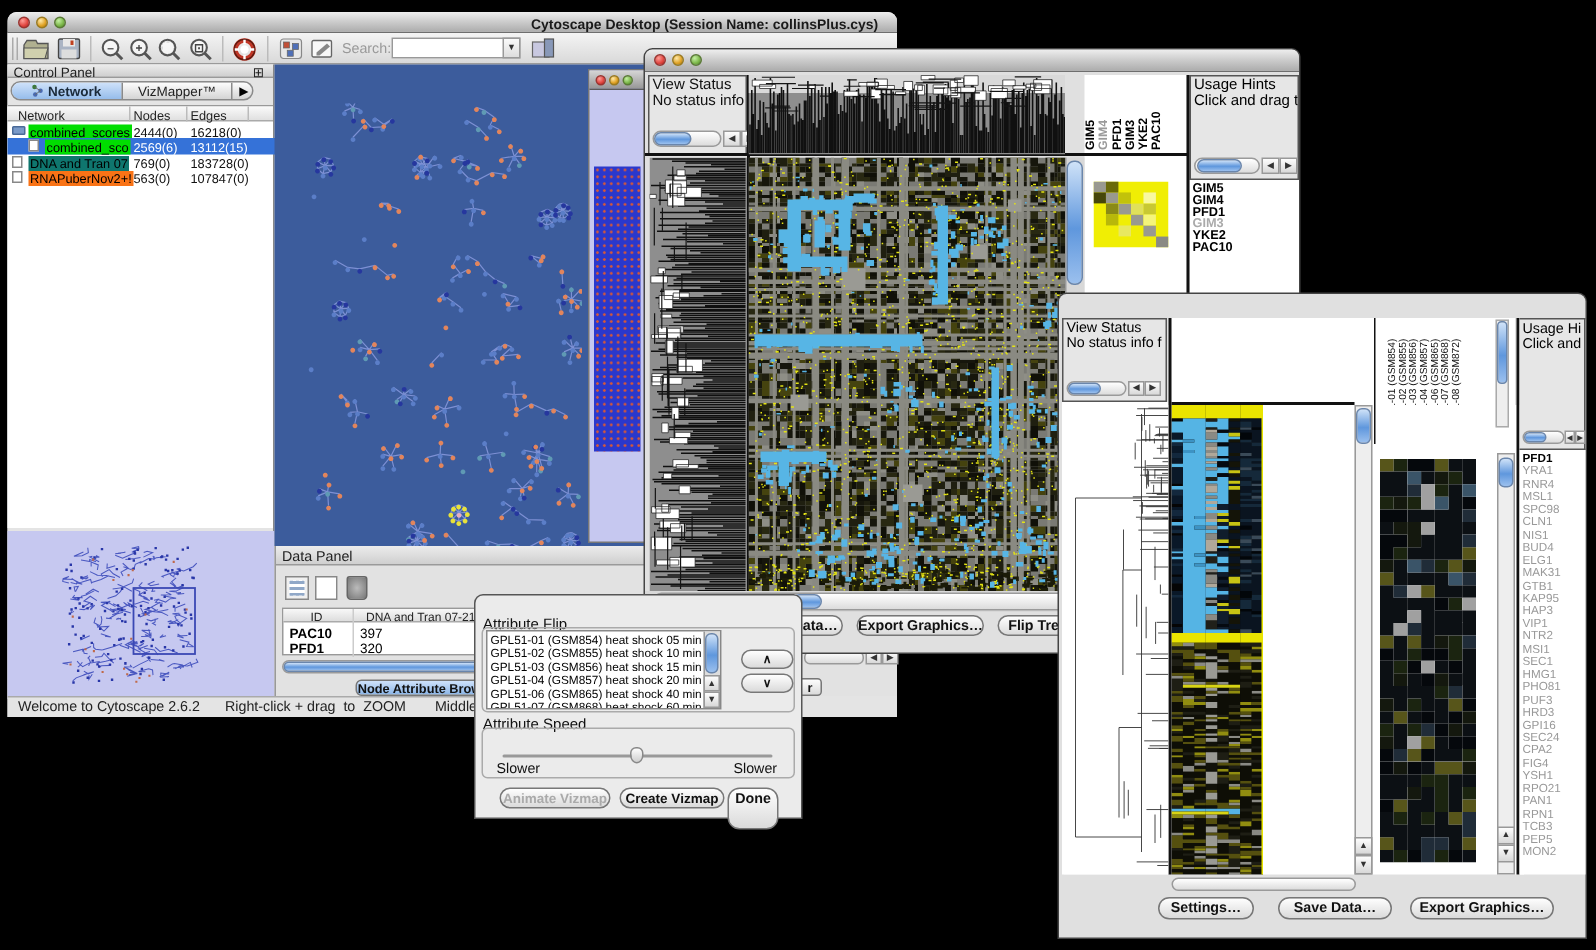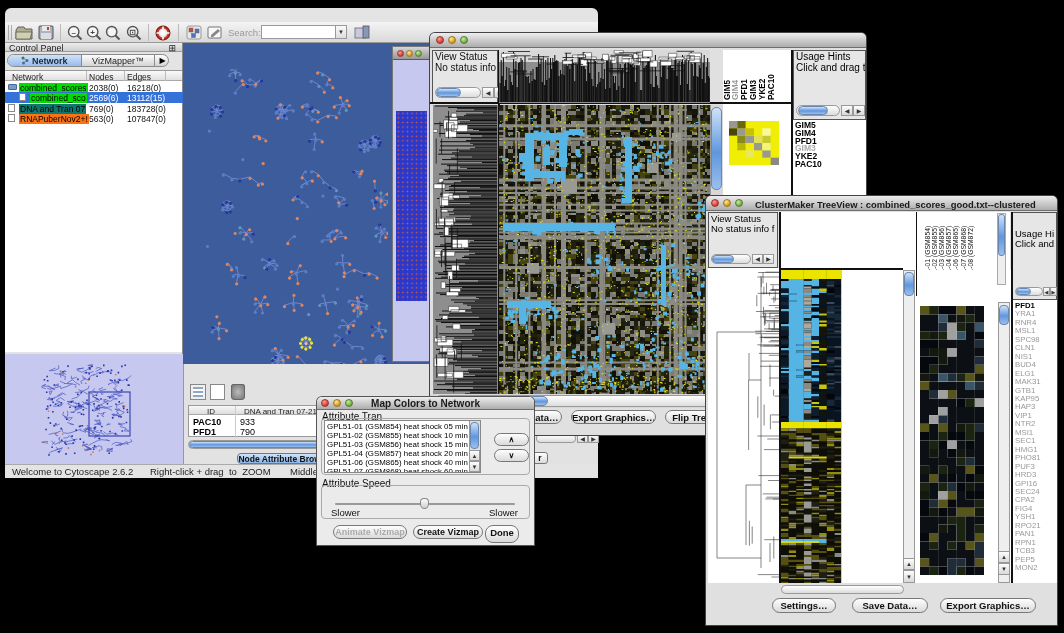--- a/index.html
+++ b/index.html
@@ -15,20 +15,24 @@
 .btn{position:absolute;background:linear-gradient(#fefefe,#dadada);border:1px solid #777;border-radius:8px;font-weight:bold;font-size:9.5px;color:#111;text-align:center;white-space:nowrap;overflow:hidden}
 .sb-track{position:absolute;background:linear-gradient(#fff,#dcdcdc);border:1px solid #9a9a9a;border-radius:6px}
 .sb-thumb{position:absolute;background:linear-gradient(#cfe2f8,#5f97dd 55%,#9bc0ee);border:1px solid #6a86ac;border-radius:5px}
 .sb-arrow{position:absolute;background:linear-gradient(#fdfdfd,#d8d8d8);border:1px solid #999;font-size:6px;line-height:9px;text-align:center;color:#333}
 .vline{position:absolute;background:#111}
 .txt{position:absolute;white-space:nowrap}
 .gpanel{position:absolute;background:#e6e6e6;border:1px solid #555;white-space:nowrap;overflow:hidden}
 </style></head><body>
 <div id="screen">
     <div class="abs" style="left:5px;top:8px;width:593px;height:470px;background:#e4e4e4;border-radius:6px 6px 0 0">
+      <div class="tbar" style="position:absolute;left:0;top:0;width:100%;height:14px;border-radius:6px 6px 0 0">
+        <span class="lights" style="position:absolute;left:7px;top:3px"><i class="lr"></i><i class="ly"></i><i class="lg"></i></span>
+        <div class="ttext txt" style="left:349px;top:2.5px;font-size:9.3px">Cytoscape Desktop (Session Name: collinsPlus.cys)</div>
+      </div>
       <div class="abs" style="left:0;top:14px;width:100%;height:21px;background:linear-gradient(#f4f4f4,#d9d9d9);border-bottom:1px solid #9a9a9a">
         <i class="abs" style="left:3px;top:3px;width:4px;height:15px;border-left:1px solid #aaa;border-right:1px solid #aaa"></i>
         <svg class="abs" style="left:10px;top:3px" width="18" height="15">
           <path d="M1 5l2-3h6l1 2h7v10H1z" fill="#b0b090" stroke="#555" stroke-width="0.9"></path>
           <path d="M1 7h16l-2 7H1z" fill="#d0d0ae" stroke="#555" stroke-width="0.7"></path>
         </svg>
         <svg class="abs" style="left:33px;top:3px" width="16" height="15">
           <rect x="1" y="1" width="14" height="13" rx="1" fill="#aab4c4" stroke="#444" stroke-width="0.9"></rect>
           <rect x="4" y="1" width="8" height="5" fill="#e8e8e8"></rect>
           <rect x="9" y="2" width="2" height="3" fill="#c04020"></rect>
@@ -98,21 +102,21 @@
             <span class="txt" style="left:7px;top:0.5px">Network</span>
             <span class="txt" style="left:84px;top:0.5px">Nodes</span>
             <span class="txt" style="left:122px;top:0.5px">Edges</span>
             <i class="vline" style="left:81px;top:0;width:1px;height:10px;background:#bbb"></i>
             <i class="vline" style="left:119px;top:0;width:1px;height:10px;background:#bbb"></i>
             <i class="vline" style="left:160px;top:0;width:1px;height:10px;background:#bbb"></i>
           </div>
           <div class="abs" style="left:0;top:11px;width:177px;height:10.5px;font-size:8.5px">
             <i class="abs" style="left:3px;top:2px;width:9px;height:6px;background:#7a9ac8;border:1px solid #4a6a98;border-radius:1px"></i>
             <span class="txt" style="left:14px;top:0.5px;background:#00dd00;color:#000;padding:0 1px">combined_scores</span>
-            <span class="txt" style="left:84px;top:0.5px;color:#111">2038(0)</span>
+            <span class="txt" style="left:84px;top:0.5px;color:#111">2444(0)</span>
             <span class="txt" style="left:122px;top:0.5px;color:#111">16218(0)</span>
           </div>
           <div class="abs" style="left:0;top:21px;width:197px;height:10.5px;background:#3572d8;font-size:8.5px">
             <i class="abs" style="left:14px;top:1px;width:7px;height:8px;background:#fff;border:1px solid #888"></i>
             <span class="txt" style="left:25px;top:0.5px;background:#00dd00;color:#000;padding:0 1px">combined_sco</span>
             <span class="txt" style="left:84px;top:0.5px;color:#fff">2569(6)</span>
             <span class="txt" style="left:122px;top:0.5px;color:#fff">13112(15)</span>
           </div>
           <div class="abs" style="left:0;top:32px;width:177px;height:10.5px;font-size:8.5px">
             <i class="abs" style="left:3px;top:1px;width:7px;height:8px;background:#fff;border:1px solid #888"></i>
@@ -149,35 +153,36 @@
       <svg style="position:absolute;left:189px;top:61px" width="194" height="301">
         <path stroke="#7d90d4" stroke-width="0.8" fill="none" d="M41.3 2.6L46.2 4M41.3 2.6L41.7 10.1M41.3 2.6L35.6 5.1M41.3 2.6L37.6 -1.2M41.3 2.6L44 -3.4M48.1 10.3L53.5 16M53.5 16L61.1 15.6M61.1 15.6L67.5 10.3M67.5 10.3L61.8 13.8M61.8 13.8L55.7 9.5M117 11.1L124.8 15.9M124.8 15.9L130.3 21.7M123.6 2.5L128.6 4.4M128.6 4.4L135.5 9.2M135.5 9.2L132.8 14.3M132.8 14.3L138.8 17.3M22.8 41.4L28.4 41.4M28.4 41.4L26.5 45.6M22.8 41.4L26.5 45.6M26.5 45.6L21.3 46.8M22.8 41.4L21.3 46.8M21.3 46.8L17.6 43.5M22.8 41.4L17.6 43.5M17.6 43.5L17.8 39M22.8 41.4L17.8 39M17.8 39L21.8 35.9M22.8 41.4L21.8 35.9M21.8 35.9L26.4 37.1M22.8 41.4L26.4 37.1M26.4 37.1L28.4 41.4M87.2 40.6L92.6 40.1M92.6 40.1L90.5 44.9M87.2 40.6L90.5 44.9M90.5 44.9L86.2 45.9M87.2 40.6L86.2 45.9M86.2 45.9L82.2 42.6M87.2 40.6L82.2 42.6M82.2 42.6L82.3 38.4M87.2 40.6L82.3 38.4M82.3 38.4L85.7 35.4M87.2 40.6L85.7 35.4M85.7 35.4L90.8 36.6M87.2 40.6L90.8 36.6M90.8 36.6L92.6 40.1M90.2 42.6L99.3 40.5M90.2 42.6L92.5 48.1M90.2 42.6L87.9 47.1M90.2 42.6L83.9 47.7M90.2 42.6L83.6 39.6M90.2 42.6L86.4 34.2M90.2 42.6L95.8 34.9M113.5 34.5L108.3 36.6M108.3 36.6L115.9 38.4M115.9 38.4L124.3 41.7M124.3 41.7L118.8 40.8M117.9 37.3L112.6 44M112.6 44L118 49.5M118 49.5L123.7 51.4M123.7 51.4L134.1 46M134.1 46L142.3 47.2M148.8 35.2L155.2 35.2M148.8 35.2L152.2 39.8M148.8 35.2L145.2 42.5M148.8 35.2L140.2 36.5M148.8 35.2L146.3 27.1M148.8 35.2L153.1 30.2M71.8 70.4L65.6 68.3M65.6 68.3L60.1 66.4M60.1 66.4L65.1 66.6M121.7 69.9L128.2 71.3M121.7 69.9L120.1 78.9M121.7 69.9L115.5 70.7M121.7 69.9L120.6 63.6M170.6 75.8L175.9 76.3M175.9 76.3L174.1 79.8M170.6 75.8L174.1 79.8M174.1 79.8L170.4 81.1M170.6 75.8L170.4 81.1M170.4 81.1L166.6 79.3M170.6 75.8L166.6 79.3M166.6 79.3L165.3 75.7M170.6 75.8L165.3 75.7M165.3 75.7L166.5 72.4M170.6 75.8L166.5 72.4M166.5 72.4L170.9 70.6M170.6 75.8L170.9 70.6M170.9 70.6L174.6 72.4M170.6 75.8L174.6 72.4M174.6 72.4L175.9 76.3M181.2 71.5L186.2 71.9M186.2 71.9L185.1 74.7M181.2 71.5L185.1 74.7M185.1 74.7L181.6 76.5M181.2 71.5L181.6 76.5M181.6 76.5L179 76.1M181.2 71.5L179 76.1M179 76.1L176.3 72.9M181.2 71.5L176.3 72.9M176.3 72.9L176.5 69.6M181.2 71.5L176.5 69.6M176.5 69.6L178.8 67.1M181.2 71.5L178.8 67.1M178.8 67.1L181.7 66.5M181.2 71.5L181.7 66.5M181.7 66.5L184.7 68M181.2 71.5L184.7 68M184.7 68L186.2 71.9M29.3 104.5L37.8 109.3M37.8 109.3L45.8 110.3M45.8 110.3L56 107.9M56 107.9L64.3 114.6M64.3 114.6L68.4 113.6M111.4 101.4L108.1 107.3M108.1 107.3L112.8 113.2M112.8 113.2L107.6 116.3M107.6 116.3L118.3 110.5M117.5 101.4L124.2 105.2M124.2 105.2L129.6 112.1M129.6 112.1L136 117.3M136 117.3L142.4 120.1M168 100.7L165.5 106.2M165.5 106.2L159.8 101.4M159.8 101.4L166.8 103.3M33.3 136.9L38.5 136.4M38.5 136.4L36.2 141.3M33.3 136.9L36.2 141.3M36.2 141.3L32.6 142.1M33.3 136.9L32.6 142.1M32.6 142.1L28.6 139.3M33.3 136.9L28.6 139.3M28.6 139.3L28.7 134.2M33.3 136.9L28.7 134.2M28.7 134.2L32.3 131.7M33.3 136.9L32.3 131.7M32.3 131.7L36.5 132.7M33.3 136.9L36.5 132.7M36.5 132.7L38.5 136.4M113.3 136.2L107.9 132.2M107.9 132.2L102.1 128.2M102.1 128.2L99 129.4M99 129.4L103.6 125.9M144.6 132.2L141.3 126.7M141.3 126.7L150.3 128.9M150.3 128.9L145 135.6M145 135.6L152.6 134.6M187 130.5L193.9 131.8M187 130.5L190.8 134.2M187 130.5L186.8 136.6M187 130.5L181.7 131.5M187 130.5L182.8 127.5M187 130.5L186.9 122.6M187 130.5L193.3 123.7M52.2 164.1L59.2 163.6M52.2 164.1L57.6 171.2M52.2 164.1L49.7 168.6M52.2 164.1L46 162.6M52.2 164.1L45.9 157.3M52.2 164.1L55.6 159.2M128.1 171L137.1 170.9M137.1 170.9L133.5 165.6M133.5 165.6L139.1 161.6M135.5 165.1L142.6 160.3M142.6 160.3L147.2 162.5M147.2 162.5L140.8 168.3M140.8 168.3L151.6 167.3M187.8 163.1L193.8 163.1M187.8 163.1L191.7 166.9M187.8 163.1L185.9 171.1M187.8 163.1L182 165.6M187.8 163.1L182 157.7M187.8 163.1L185.7 154.2M187.8 163.1L190.4 158.7M37.5 198L33.3 193.8M33.3 193.8L37.6 199.4M44.3 205.5L51 207M44.3 205.5L42.6 213.3M44.3 205.5L39.2 205.9M44.3 205.5L42.5 197.1M75.1 194.1L82.9 195M75.1 194.1L81.4 198.6M75.1 194.1L72.8 198.6M75.1 194.1L70.6 197.3M75.1 194.1L68.2 189.2M75.1 194.1L75.4 189M75.1 194.1L79.9 190.5M102.4 203.7L112 201.4M102.4 203.7L103.8 213M102.4 203.7L95.5 207.5M102.4 203.7L97.3 201.4M102.4 203.7L106.2 195.2M148.8 194L155.7 193.8M148.8 194L150.3 202.3M148.8 194L142.6 193.4M148.8 194L148.5 185M150 206L160.2 200.2M160.2 200.2L170.5 204.9M170.5 204.9L175 203.5M175 203.5L183 207.5M66.6 235.2L73.7 234.1M66.6 235.2L68.5 242.3M66.6 235.2L61.2 241.8M66.6 235.2L61.1 233.7M66.6 235.2L61.6 228.5M66.6 235.2L70.9 226.5M99.4 233.7L107.9 234.7M99.4 233.7L100.1 239.8M99.4 233.7L90.4 236.1M99.4 233.7L99.9 224.8M131.6 234L141.4 232.5M131.6 234L133.5 243M131.6 234L125.7 234.9M131.6 234L129 225.2M163.9 237.1L172.2 238.4M163.9 237.1L166.4 243.4M163.9 237.1L163.8 245.9M163.9 237.1L159.9 240.3M163.9 237.1L158.6 234.5M163.9 237.1L163.1 227.5M163.9 237.1L167.2 229M164.7 233L172.7 235.4M164.7 233L167.1 241.7M164.7 233L161.7 237.8M164.7 233L155 231.1M164.7 233L162.5 227.7M164.7 233L167.6 225.9M24.4 258.9L32.5 260.2M24.4 258.9L25 268.1M24.4 258.9L18.1 261.6M24.4 258.9L18.9 256.9M24.4 258.9L25.3 252.8M141.3 265.1L150.5 271.8M150.5 271.8L158.2 277.4M158.2 277.4L168.6 277.8M154.1 256.6L159.4 255M154.1 256.6L155.4 261.5M154.1 256.6L152.9 262M154.1 256.6L145.4 256.7M154.1 256.6L148.4 249.9M154.1 256.6L160.3 250.6M184.8 260.2L191.6 260.6M184.8 260.2L188.1 266.3M184.8 260.2L178.6 264.9M184.8 260.2L178.1 256.2M184.8 260.2L185.1 252.7M83.9 291.6L89.5 291.8M89.5 291.8L87.9 295.5M83.9 291.6L87.9 295.5M87.9 295.5L85 297.1M83.9 291.6L85 297.1M85 297.1L81.1 296.4M83.9 291.6L81.1 296.4M81.1 296.4L78.5 293.1M83.9 291.6L78.5 293.1M78.5 293.1L78.6 290.1M83.9 291.6L78.6 290.1M78.6 290.1L81.3 286.7M83.9 291.6L81.3 286.7M81.3 286.7L85.4 286.3M83.9 291.6L85.4 286.3M85.4 286.3L87.8 287.7M83.9 291.6L87.8 287.7M87.8 287.7L89.5 291.8M84.6 285.3L94.1 286.8M84.6 285.3L89 289.7M84.6 285.3L83.5 294.6M84.6 285.3L78.3 289.1M84.6 285.3L78.2 280.2M84.6 285.3L81.2 278M84.6 285.3L87.3 279.8M130.7 291.5L138.1 294M138.1 294L147.3 293.7M147.3 293.7L156.4 296.9M156.4 296.9L166.9 291.3M166.9 291.3L171.4 289.4M186.5 291.2L191.6 291.5M191.6 291.5L190.4 294.5M186.5 291.2L190.4 294.5M190.4 294.5L187.1 296.3M186.5 291.2L187.1 296.3M187.1 296.3L184.3 295.8M186.5 291.2L184.3 295.8M184.3 295.8L181.8 293.1M186.5 291.2L181.8 293.1M181.8 293.1L181.7 289.4M186.5 291.2L181.7 289.4M181.7 289.4L184.2 286.6M186.5 291.2L184.2 286.6M184.2 286.6L187 286.1M186.5 291.2L187 286.1M187 286.1L190.5 287.9M186.5 291.2L190.5 287.9M190.5 287.9L191.6 291.5M112 273L117.5 272.5M117.5 272.5L116 276.8M112 273L116 276.8M116 276.8L111.8 278.5M112 273L111.8 278.5M111.8 278.5L107.9 276.7M112 273L107.9 276.7M107.9 276.7L106.5 272.9M112 273L106.5 272.9M106.5 272.9L108.3 268.9M112 273L108.3 268.9M108.3 268.9L111.7 267.5M112 273L111.7 267.5M111.7 267.5L115.6 268.8M112 273L115.6 268.8M115.6 268.8L117.5 272.5M148.1 268.9L140.4 274.6M180.5 110.7L181.2 120.3M100.4 166.1L93.8 173M49.3 14.1L41.3 22.5M103.3 286.2L111.4 295.2M178.3 130.2L180.1 137.9"></path>
         <path fill="#5f9ab4" d="M41.3 2.6a1.6 1.6 0 1 0 .1 0zM124.8 15.9a1.6 1.6 0 1 0 .1 0zM128.6 4.4a1.6 1.6 0 1 0 .1 0zM118.8 40.8a1.6 1.6 0 1 0 .1 0zM152.2 39.8a1.6 1.6 0 1 0 .1 0zM142.4 120.1a1.6 1.6 0 1 0 .1 0zM193.9 131.8a1.6 1.6 0 1 0 .1 0zM186.9 122.6a1.6 1.6 0 1 0 .1 0zM49.7 168.6a1.6 1.6 0 1 0 .1 0zM45.9 157.3a1.6 1.6 0 1 0 .1 0zM182 165.6a1.6 1.6 0 1 0 .1 0zM70.6 197.3a1.6 1.6 0 1 0 .1 0zM141.4 232.5a1.6 1.6 0 1 0 .1 0zM125.7 234.9a1.6 1.6 0 1 0 .1 0zM166.4 243.4a1.6 1.6 0 1 0 .1 0zM172.7 235.4a1.6 1.6 0 1 0 .1 0zM24.4 258.9a1.6 1.6 0 1 0 .1 0zM191.6 260.6a1.6 1.6 0 1 0 .1 0zM78.3 289.1a1.6 1.6 0 1 0 .1 0zM138.1 294a1.6 1.6 0 1 0 .1 0zM114.6 244a1.6 1.6 0 1 0 .1 0z"></path>
         <path fill="#5b7ec8" d="M46.2 4a1.6 1.6 0 1 0 .1 0zM35.6 5.1a1.6 1.6 0 1 0 .1 0zM37.6 -1.2a1.6 1.6 0 1 0 .1 0zM61.1 15.6a1.6 1.6 0 1 0 .1 0zM55.7 9.5a1.6 1.6 0 1 0 .1 0zM117 11.1a1.6 1.6 0 1 0 .1 0zM132.8 14.3a1.6 1.6 0 1 0 .1 0zM21.3 46.8a1.6 1.6 0 1 0 .1 0zM22.8 41.4a1.6 1.6 0 1 0 .1 0zM92.6 40.1a1.6 1.6 0 1 0 .1 0zM86.2 45.9a1.6 1.6 0 1 0 .1 0zM82.2 42.6a1.6 1.6 0 1 0 .1 0zM85.7 35.4a1.6 1.6 0 1 0 .1 0zM87.2 40.6a1.6 1.6 0 1 0 .1 0zM90.2 42.6a1.6 1.6 0 1 0 .1 0zM99.3 40.5a1.6 1.6 0 1 0 .1 0zM92.5 48.1a1.6 1.6 0 1 0 .1 0zM87.9 47.1a1.6 1.6 0 1 0 .1 0zM83.6 39.6a1.6 1.6 0 1 0 .1 0zM95.8 34.9a1.6 1.6 0 1 0 .1 0zM113.5 34.5a1.6 1.6 0 1 0 .1 0zM112.6 44a1.6 1.6 0 1 0 .1 0zM118 49.5a1.6 1.6 0 1 0 .1 0zM148.8 35.2a1.6 1.6 0 1 0 .1 0zM145.2 42.5a1.6 1.6 0 1 0 .1 0zM121.7 69.9a1.6 1.6 0 1 0 .1 0zM120.1 78.9a1.6 1.6 0 1 0 .1 0zM120.6 63.6a1.6 1.6 0 1 0 .1 0zM175.9 76.3a1.6 1.6 0 1 0 .1 0zM174.1 79.8a1.6 1.6 0 1 0 .1 0zM170.4 81.1a1.6 1.6 0 1 0 .1 0zM165.3 75.7a1.6 1.6 0 1 0 .1 0zM174.6 72.4a1.6 1.6 0 1 0 .1 0zM170.6 75.8a1.6 1.6 0 1 0 .1 0zM181.6 76.5a1.6 1.6 0 1 0 .1 0zM179 76.1a1.6 1.6 0 1 0 .1 0zM178.8 67.1a1.6 1.6 0 1 0 .1 0zM181.2 71.5a1.6 1.6 0 1 0 .1 0zM29.3 104.5a1.6 1.6 0 1 0 .1 0zM37.8 109.3a1.6 1.6 0 1 0 .1 0zM111.4 101.4a1.6 1.6 0 1 0 .1 0zM112.8 113.2a1.6 1.6 0 1 0 .1 0zM107.6 116.3a1.6 1.6 0 1 0 .1 0zM117.5 101.4a1.6 1.6 0 1 0 .1 0zM129.6 112.1a1.6 1.6 0 1 0 .1 0zM165.5 106.2a1.6 1.6 0 1 0 .1 0zM38.5 136.4a1.6 1.6 0 1 0 .1 0zM28.6 139.3a1.6 1.6 0 1 0 .1 0zM33.3 136.9a1.6 1.6 0 1 0 .1 0zM113.3 136.2a1.6 1.6 0 1 0 .1 0zM107.9 132.2a1.6 1.6 0 1 0 .1 0zM102.1 128.2a1.6 1.6 0 1 0 .1 0zM141.3 126.7a1.6 1.6 0 1 0 .1 0zM150.3 128.9a1.6 1.6 0 1 0 .1 0zM145 135.6a1.6 1.6 0 1 0 .1 0zM186.8 136.6a1.6 1.6 0 1 0 .1 0zM57.6 171.2a1.6 1.6 0 1 0 .1 0zM46 162.6a1.6 1.6 0 1 0 .1 0zM128.1 171a1.6 1.6 0 1 0 .1 0zM133.5 165.6a1.6 1.6 0 1 0 .1 0zM139.1 161.6a1.6 1.6 0 1 0 .1 0zM135.5 165.1a1.6 1.6 0 1 0 .1 0zM147.2 162.5a1.6 1.6 0 1 0 .1 0zM187.8 163.1a1.6 1.6 0 1 0 .1 0zM185.9 171.1a1.6 1.6 0 1 0 .1 0zM182 157.7a1.6 1.6 0 1 0 .1 0zM190.4 158.7a1.6 1.6 0 1 0 .1 0zM37.5 198a1.6 1.6 0 1 0 .1 0zM44.3 205.5a1.6 1.6 0 1 0 .1 0zM39.2 205.9a1.6 1.6 0 1 0 .1 0zM42.5 197.1a1.6 1.6 0 1 0 .1 0zM75.1 194.1a1.6 1.6 0 1 0 .1 0zM82.9 195a1.6 1.6 0 1 0 .1 0zM81.4 198.6a1.6 1.6 0 1 0 .1 0zM68.2 189.2a1.6 1.6 0 1 0 .1 0zM79.9 190.5a1.6 1.6 0 1 0 .1 0zM102.4 203.7a1.6 1.6 0 1 0 .1 0zM112 201.4a1.6 1.6 0 1 0 .1 0zM148.8 194a1.6 1.6 0 1 0 .1 0zM142.6 193.4a1.6 1.6 0 1 0 .1 0zM148.5 185a1.6 1.6 0 1 0 .1 0zM68.5 242.3a1.6 1.6 0 1 0 .1 0zM61.2 241.8a1.6 1.6 0 1 0 .1 0zM61.1 233.7a1.6 1.6 0 1 0 .1 0zM99.4 233.7a1.6 1.6 0 1 0 .1 0zM131.6 234a1.6 1.6 0 1 0 .1 0zM129 225.2a1.6 1.6 0 1 0 .1 0zM172.2 238.4a1.6 1.6 0 1 0 .1 0zM163.8 245.9a1.6 1.6 0 1 0 .1 0zM164.7 233a1.6 1.6 0 1 0 .1 0zM161.7 237.8a1.6 1.6 0 1 0 .1 0zM155 231.1a1.6 1.6 0 1 0 .1 0zM167.6 225.9a1.6 1.6 0 1 0 .1 0zM18.1 261.6a1.6 1.6 0 1 0 .1 0zM141.3 265.1a1.6 1.6 0 1 0 .1 0zM158.2 277.4a1.6 1.6 0 1 0 .1 0zM168.6 277.8a1.6 1.6 0 1 0 .1 0zM152.9 262a1.6 1.6 0 1 0 .1 0zM145.4 256.7a1.6 1.6 0 1 0 .1 0zM148.4 249.9a1.6 1.6 0 1 0 .1 0zM160.3 250.6a1.6 1.6 0 1 0 .1 0zM184.8 260.2a1.6 1.6 0 1 0 .1 0zM89.5 291.8a1.6 1.6 0 1 0 .1 0zM81.1 296.4a1.6 1.6 0 1 0 .1 0zM78.5 293.1a1.6 1.6 0 1 0 .1 0zM85.4 286.3a1.6 1.6 0 1 0 .1 0zM87.8 287.7a1.6 1.6 0 1 0 .1 0zM83.9 291.6a1.6 1.6 0 1 0 .1 0zM84.6 285.3a1.6 1.6 0 1 0 .1 0zM83.5 294.6a1.6 1.6 0 1 0 .1 0zM78.2 280.2a1.6 1.6 0 1 0 .1 0zM87.3 279.8a1.6 1.6 0 1 0 .1 0zM130.7 291.5a1.6 1.6 0 1 0 .1 0zM156.4 296.9a1.6 1.6 0 1 0 .1 0zM171.4 289.4a1.6 1.6 0 1 0 .1 0zM184.3 295.8a1.6 1.6 0 1 0 .1 0zM181.8 293.1a1.6 1.6 0 1 0 .1 0zM181.7 289.4a1.6 1.6 0 1 0 .1 0zM184.2 286.6a1.6 1.6 0 1 0 .1 0zM187 286.1a1.6 1.6 0 1 0 .1 0zM186.5 291.2a1.6 1.6 0 1 0 .1 0zM143.4 218.6a1.6 1.6 0 1 0 .1 0zM15.3 60.6a1.6 1.6 0 1 0 .1 0zM13.4 175.9a1.6 1.6 0 1 0 .1 0zM48.8 89.1a1.6 1.6 0 1 0 .1 0zM128.9 125.6a1.6 1.6 0 1 0 .1 0zM100.4 166.1a1.6 1.6 0 1 0 .1 0zM41.3 22.5a1.6 1.6 0 1 0 .1 0zM111.4 295.2a1.6 1.6 0 1 0 .1 0zM178.3 130.2a1.6 1.6 0 1 0 .1 0z"></path>
         <path fill="#26379e" d="M41.7 10.1a1.6 1.6 0 1 0 .1 0zM44 -3.4a1.6 1.6 0 1 0 .1 0zM53.5 16a1.6 1.6 0 1 0 .1 0zM67.5 10.3a1.6 1.6 0 1 0 .1 0zM28.4 41.4a1.6 1.6 0 1 0 .1 0zM26.5 45.6a1.6 1.6 0 1 0 .1 0zM17.6 43.5a1.6 1.6 0 1 0 .1 0zM17.8 39a1.6 1.6 0 1 0 .1 0zM21.8 35.9a1.6 1.6 0 1 0 .1 0zM26.4 37.1a1.6 1.6 0 1 0 .1 0zM90.5 44.9a1.6 1.6 0 1 0 .1 0zM82.3 38.4a1.6 1.6 0 1 0 .1 0zM90.8 36.6a1.6 1.6 0 1 0 .1 0zM115.9 38.4a1.6 1.6 0 1 0 .1 0zM117.9 37.3a1.6 1.6 0 1 0 .1 0zM115.5 70.7a1.6 1.6 0 1 0 .1 0zM166.6 79.3a1.6 1.6 0 1 0 .1 0zM166.5 72.4a1.6 1.6 0 1 0 .1 0zM170.9 70.6a1.6 1.6 0 1 0 .1 0zM186.2 71.9a1.6 1.6 0 1 0 .1 0zM185.1 74.7a1.6 1.6 0 1 0 .1 0zM176.3 72.9a1.6 1.6 0 1 0 .1 0zM176.5 69.6a1.6 1.6 0 1 0 .1 0zM181.7 66.5a1.6 1.6 0 1 0 .1 0zM184.7 68a1.6 1.6 0 1 0 .1 0zM45.8 110.3a1.6 1.6 0 1 0 .1 0zM136 117.3a1.6 1.6 0 1 0 .1 0zM159.8 101.4a1.6 1.6 0 1 0 .1 0zM36.2 141.3a1.6 1.6 0 1 0 .1 0zM32.6 142.1a1.6 1.6 0 1 0 .1 0zM28.7 134.2a1.6 1.6 0 1 0 .1 0zM32.3 131.7a1.6 1.6 0 1 0 .1 0zM36.5 132.7a1.6 1.6 0 1 0 .1 0zM103.6 125.9a1.6 1.6 0 1 0 .1 0zM152.6 134.6a1.6 1.6 0 1 0 .1 0zM181.7 131.5a1.6 1.6 0 1 0 .1 0zM59.2 163.6a1.6 1.6 0 1 0 .1 0zM185.7 154.2a1.6 1.6 0 1 0 .1 0zM51 207a1.6 1.6 0 1 0 .1 0zM72.8 198.6a1.6 1.6 0 1 0 .1 0zM75.4 189a1.6 1.6 0 1 0 .1 0zM170.5 204.9a1.6 1.6 0 1 0 .1 0zM167.2 229a1.6 1.6 0 1 0 .1 0zM162.5 227.7a1.6 1.6 0 1 0 .1 0zM18.9 256.9a1.6 1.6 0 1 0 .1 0zM150.5 271.8a1.6 1.6 0 1 0 .1 0zM155.4 261.5a1.6 1.6 0 1 0 .1 0zM178.1 256.2a1.6 1.6 0 1 0 .1 0zM87.9 295.5a1.6 1.6 0 1 0 .1 0zM85 297.1a1.6 1.6 0 1 0 .1 0zM78.6 290.1a1.6 1.6 0 1 0 .1 0zM81.3 286.7a1.6 1.6 0 1 0 .1 0zM147.3 293.7a1.6 1.6 0 1 0 .1 0zM191.6 291.5a1.6 1.6 0 1 0 .1 0zM190.4 294.5a1.6 1.6 0 1 0 .1 0zM187.1 296.3a1.6 1.6 0 1 0 .1 0zM190.5 287.9a1.6 1.6 0 1 0 .1 0zM77 295a1.6 1.6 0 1 0 .1 0zM148.1 268.9a1.6 1.6 0 1 0 .1 0zM181.2 120.3a1.6 1.6 0 1 0 .1 0z"></path>
         <path fill="#e2855c" d="M48.1 10.3a1.6 1.6 0 1 0 .1 0zM61.8 13.8a1.6 1.6 0 1 0 .1 0zM130.3 21.7a1.6 1.6 0 1 0 .1 0zM123.6 2.5a1.6 1.6 0 1 0 .1 0zM135.5 9.2a1.6 1.6 0 1 0 .1 0zM138.8 17.3a1.6 1.6 0 1 0 .1 0zM83.9 47.7a1.6 1.6 0 1 0 .1 0zM86.4 34.2a1.6 1.6 0 1 0 .1 0zM108.3 36.6a1.6 1.6 0 1 0 .1 0zM124.3 41.7a1.6 1.6 0 1 0 .1 0zM123.7 51.4a1.6 1.6 0 1 0 .1 0zM134.1 46a1.6 1.6 0 1 0 .1 0zM142.3 47.2a1.6 1.6 0 1 0 .1 0zM155.2 35.2a1.6 1.6 0 1 0 .1 0zM140.2 36.5a1.6 1.6 0 1 0 .1 0zM146.3 27.1a1.6 1.6 0 1 0 .1 0zM153.1 30.2a1.6 1.6 0 1 0 .1 0zM71.8 70.4a1.6 1.6 0 1 0 .1 0zM65.6 68.3a1.6 1.6 0 1 0 .1 0zM60.1 66.4a1.6 1.6 0 1 0 .1 0zM65.1 66.6a1.6 1.6 0 1 0 .1 0zM128.2 71.3a1.6 1.6 0 1 0 .1 0zM56 107.9a1.6 1.6 0 1 0 .1 0zM64.3 114.6a1.6 1.6 0 1 0 .1 0zM68.4 113.6a1.6 1.6 0 1 0 .1 0zM108.1 107.3a1.6 1.6 0 1 0 .1 0zM118.3 110.5a1.6 1.6 0 1 0 .1 0zM124.2 105.2a1.6 1.6 0 1 0 .1 0zM168 100.7a1.6 1.6 0 1 0 .1 0zM166.8 103.3a1.6 1.6 0 1 0 .1 0zM99 129.4a1.6 1.6 0 1 0 .1 0zM144.6 132.2a1.6 1.6 0 1 0 .1 0zM187 130.5a1.6 1.6 0 1 0 .1 0zM190.8 134.2a1.6 1.6 0 1 0 .1 0zM182.8 127.5a1.6 1.6 0 1 0 .1 0zM193.3 123.7a1.6 1.6 0 1 0 .1 0zM52.2 164.1a1.6 1.6 0 1 0 .1 0zM55.6 159.2a1.6 1.6 0 1 0 .1 0zM137.1 170.9a1.6 1.6 0 1 0 .1 0zM142.6 160.3a1.6 1.6 0 1 0 .1 0zM140.8 168.3a1.6 1.6 0 1 0 .1 0zM151.6 167.3a1.6 1.6 0 1 0 .1 0zM193.8 163.1a1.6 1.6 0 1 0 .1 0zM191.7 166.9a1.6 1.6 0 1 0 .1 0zM33.3 193.8a1.6 1.6 0 1 0 .1 0zM37.6 199.4a1.6 1.6 0 1 0 .1 0zM42.6 213.3a1.6 1.6 0 1 0 .1 0zM103.8 213a1.6 1.6 0 1 0 .1 0zM95.5 207.5a1.6 1.6 0 1 0 .1 0zM97.3 201.4a1.6 1.6 0 1 0 .1 0zM106.2 195.2a1.6 1.6 0 1 0 .1 0zM155.7 193.8a1.6 1.6 0 1 0 .1 0zM150.3 202.3a1.6 1.6 0 1 0 .1 0zM150 206a1.6 1.6 0 1 0 .1 0zM160.2 200.2a1.6 1.6 0 1 0 .1 0zM175 203.5a1.6 1.6 0 1 0 .1 0zM183 207.5a1.6 1.6 0 1 0 .1 0zM66.6 235.2a1.6 1.6 0 1 0 .1 0zM73.7 234.1a1.6 1.6 0 1 0 .1 0zM61.6 228.5a1.6 1.6 0 1 0 .1 0zM70.9 226.5a1.6 1.6 0 1 0 .1 0zM107.9 234.7a1.6 1.6 0 1 0 .1 0zM100.1 239.8a1.6 1.6 0 1 0 .1 0zM90.4 236.1a1.6 1.6 0 1 0 .1 0zM99.9 224.8a1.6 1.6 0 1 0 .1 0zM133.5 243a1.6 1.6 0 1 0 .1 0zM163.9 237.1a1.6 1.6 0 1 0 .1 0zM159.9 240.3a1.6 1.6 0 1 0 .1 0zM158.6 234.5a1.6 1.6 0 1 0 .1 0zM163.1 227.5a1.6 1.6 0 1 0 .1 0zM167.1 241.7a1.6 1.6 0 1 0 .1 0zM32.5 260.2a1.6 1.6 0 1 0 .1 0zM25 268.1a1.6 1.6 0 1 0 .1 0zM25.3 252.8a1.6 1.6 0 1 0 .1 0zM154.1 256.6a1.6 1.6 0 1 0 .1 0zM159.4 255a1.6 1.6 0 1 0 .1 0zM188.1 266.3a1.6 1.6 0 1 0 .1 0zM178.6 264.9a1.6 1.6 0 1 0 .1 0zM185.1 252.7a1.6 1.6 0 1 0 .1 0zM94.1 286.8a1.6 1.6 0 1 0 .1 0zM89 289.7a1.6 1.6 0 1 0 .1 0zM81.2 278a1.6 1.6 0 1 0 .1 0zM166.9 291.3a1.6 1.6 0 1 0 .1 0zM140.4 274.6a1.6 1.6 0 1 0 .1 0zM180.5 110.7a1.6 1.6 0 1 0 .1 0zM103.2 148a1.6 1.6 0 1 0 .1 0zM69.1 93a1.6 1.6 0 1 0 .1 0zM93.8 173a1.6 1.6 0 1 0 .1 0zM49.3 14.1a1.6 1.6 0 1 0 .1 0zM103.3 286.2a1.6 1.6 0 1 0 .1 0zM180.1 137.9a1.6 1.6 0 1 0 .1 0zM41.1 162.9a1.6 1.6 0 1 0 .1 0zM22.8 246.2a1.6 1.6 0 1 0 .1 0z"></path>
         <path fill="#e8e23a" d="M117.5 272.5a1.6 1.6 0 1 0 .1 0zM116 276.8a1.6 1.6 0 1 0 .1 0zM111.8 278.5a1.6 1.6 0 1 0 .1 0zM107.9 276.7a1.6 1.6 0 1 0 .1 0zM106.5 272.9a1.6 1.6 0 1 0 .1 0zM108.3 268.9a1.6 1.6 0 1 0 .1 0zM111.7 267.5a1.6 1.6 0 1 0 .1 0zM115.6 268.8a1.6 1.6 0 1 0 .1 0z"></path>
         <path fill="#e8b0c0" d="M112 273a1.6 1.6 0 1 0 .1 0z"></path>
       </svg>
       <div class="abs" style="left:178px;top:356px;width:415px;height:100px;background:#e2e2e2;border-left:1px solid #999">
+        <div class="phead" style="height:13px;font-size:9.5px;line-height:13px">Data Panel</div>
         <div class="abs" style="left:6px;top:20px;width:16px;height:16px;border:1px solid #888;background:#f0f0f0">
           <div style="margin:2px;height:10px;background:repeating-linear-gradient(#90a8c8 0 2px,#fff 2px 4px),repeating-linear-gradient(90deg,#90a8c8 0 2px,#fff 2px 4px)"></div>
         </div>
         <div class="abs" style="left:26px;top:20px;width:15px;height:16px;border:1px solid #888;background:#fff"></div>
         <div class="abs" style="left:47px;top:20px;width:14px;height:16px;background:radial-gradient(#bbb,#777);border-radius:2px 2px 3px 3px;border:1px solid #666"></div>
         <div class="abs" style="left:4px;top:41px;width:330px;height:32px;background:#fff;border:1px solid #999">
           <div class="abs" style="left:0;top:0;width:100%;height:9px;background:linear-gradient(#f8f8f8,#ddd);border-bottom:1px solid #aaa;font-size:8px;color:#222">
             <span class="txt" style="left:18px;top:0.5px">ID</span>
             <span class="txt" style="left:55px;top:0.5px">DNA and Tran 07-21-06…</span>
             <i class="vline" style="left:46px;top:0;width:1px;height:32px;background:#ccc"></i>
           </div>
           <div class="txt" style="left:4px;top:11px;font-size:9px;font-weight:bold;color:#000">PAC10</div>
-          <div class="txt" style="left:51px;top:11px;font-size:9px">933</div>
+          <div class="txt" style="left:51px;top:11px;font-size:9px">397</div>
           <div class="txt" style="left:4px;top:21px;font-size:9px;font-weight:bold;color:#000">PFD1</div>
-          <div class="txt" style="left:51px;top:21px;font-size:9px">790</div>
+          <div class="txt" style="left:51px;top:21px;font-size:9px">320</div>
         </div>
         <div class="sb-track" style="left:4px;top:76px;width:332px;height:9px"></div>
         <div class="sb-thumb" style="left:5px;top:77px;width:318px;height:7px"></div>
         <div class="abs btn" style="left:53px;top:89px;width:90px;height:11px;background:linear-gradient(#cfe2fa,#8cb6e8);border-radius:4px;font-size:8.5px;line-height:10px">Node Attribute Brows</div>
         <div class="sb-track" style="left:352px;top:70px;width:40px;height:9px;border-radius:4px"></div>
         <div class="sb-arrow" style="left:393px;top:70px;width:11px;height:9px">◀</div>
         <div class="sb-arrow" style="left:404px;top:70px;width:11px;height:9px">▶</div>
         <div class="abs btn" style="left:348px;top:88px;width:16px;height:12px;border-radius:3px;font-size:8.5px;line-height:11px">r</div>
       </div>
       <div class="abs" style="left:0;top:456px;width:518px;height:14px;background:#e4e4e4;border-top:1px solid #aaa;font-size:9.5px;color:#222">
@@ -264,24 +269,20 @@
       <rect x="41.7" y="36.7" width="8.3" height="7.3" fill="#8a8a84"></rect>
       <rect x="16.7" y="7.3" width="8.3" height="7.3" fill="#c2c20a"></rect>
       <rect x="8.3" y="22" width="8.3" height="7.3" fill="#b8b80a"></rect>
       <rect x="25" y="14.7" width="8.3" height="7.3" fill="#e0e05a"></rect>
       <rect x="8.3" y="0" width="8.3" height="7.3" fill="#6a6a0a"></rect>
       <rect x="16.7" y="29.3" width="8.3" height="7.3" fill="#e8e860"></rect>
       <rect x="33.3" y="22" width="8.3" height="7.3" fill="#f4f47a"></rect>
       <rect x="33.3" y="7.3" width="8.3" height="7.3" fill="#f8f8a0"></rect>
     </svg>
     <div class="abs" style="left:706px;top:196px;width:351px;height:429px;background:#e0e0e0;border-radius:5px 5px 0 0;box-shadow:0 0 0 1px #444">
-      <div class="tbar" style="position:absolute;left:0;top:0;width:100%;height:15px;border-radius:5px 5px 0 0">
-        <span class="lights" style="position:absolute;left:5px;top:3px"><i class="lr"></i><i class="ly"></i><i class="lg"></i></span>
-        <div class="ttext txt" style="left:49px;top:2.5px;font-size:9.4px">ClusterMaker TreeView : combined_scores_good.txt--clustered</div>
-      </div>
       <div class="gpanel" style="left:2px;top:16px;width:70px;height:56px;font-size:9.5px;line-height:10px;padding:1px 0 0 2px">View Status<br>No status info f</div>
       <div class="sb-track" style="left:5px;top:58px;width:40px;height:10px"></div>
       <div class="sb-thumb" style="left:6px;top:59px;width:22px;height:8px"></div>
       <div class="sb-arrow" style="left:46px;top:58px;width:11px;height:10px;line-height:9px">◀</div>
       <div class="sb-arrow" style="left:57px;top:58px;width:11px;height:10px;line-height:9px">▶</div>
       <div class="abs" style="left:73px;top:16px;width:231px;height:58px;background:#fff"></div>
       <svg class="abs" style="left:214px;top:16px" width="92" height="83">
         <text x="10" y="78" transform="rotate(-90 10 78)" font-family="Liberation Sans" font-size="6.8" fill="#111">GPL51-01 (GSM854)</text>
         <text x="17.1" y="78" transform="rotate(-90 17.1 78)" font-family="Liberation Sans" font-size="6.8" fill="#111">GPL51-02 (GSM855)</text>
         <text x="24.2" y="78" transform="rotate(-90 24.2 78)" font-family="Liberation Sans" font-size="6.8" fill="#111">GPL51-03 (GSM856)</text>
@@ -301,21 +302,21 @@
       <div class="abs" style="left:197px;top:74px;width:12px;height:313px;background:#eee;border:1px solid #999"></div>
       <div class="sb-thumb" style="left:198px;top:76px;width:10px;height:24px;border-radius:4px"></div>
       <div class="sb-arrow" style="left:197px;top:362px;width:12px;height:12px;line-height:11px">▲</div>
       <div class="sb-arrow" style="left:197px;top:374px;width:12px;height:13px;line-height:12px">▼</div>
       <div class="abs" style="left:291px;top:17px;width:9px;height:72px;background:#eee;border:1px solid #aaa"></div>
       <div class="sb-thumb" style="left:292px;top:18px;width:7px;height:42px;border-radius:3px"></div>
       <div class="abs" style="left:292px;top:106px;width:12px;height:281px;background:#eee;border:1px solid #999"></div>
       <div class="sb-thumb" style="left:293px;top:109px;width:10px;height:20px;border-radius:4px"></div>
       <div class="sb-arrow" style="left:292px;top:355px;width:12px;height:12px;line-height:11px">▲</div>
       <div class="sb-arrow" style="left:292px;top:367px;width:12px;height:12px;line-height:11px">▼</div>
-      <div class="gpanel" style="left:307px;top:16px;width:44px;height:88px;font-size:9.5px;line-height:10px;padding:16px 0 0 2px;border-left:none">Usage Hi<br>Click and</div>
+      <div class="gpanel" style="left:307px;top:16px;width:44px;height:88px;font-size:9.5px;line-height:10px;padding:2px 0 0 2px;border-left:none">Usage Hi<br>Click and</div>
       <div class="sb-track" style="left:309px;top:91px;width:28px;height:9px"></div>
       <div class="sb-thumb" style="left:310px;top:92px;width:15px;height:7px"></div>
       <div class="sb-arrow" style="left:337px;top:91px;width:7px;height:9px;line-height:8px;font-size:5px">◀</div>
       <div class="sb-arrow" style="left:344px;top:91px;width:7px;height:9px;line-height:8px;font-size:5px">▶</div>
       <div class="abs" style="left:307px;top:104px;width:44px;height:283px;background:#fff;font-size:7.8px;line-height:8.45px;color:#999;padding:2px 0 0 2px"><span style="color:#000;font-weight:bold">PFD1</span><br>YRA1<br>RNR4<br>MSL1<br>SPC98<br>CLN1<br>NIS1<br>BUD4<br>ELG1<br>MAK31<br>GTB1<br>KAP95<br>HAP3<br>VIP1<br>NTR2<br>MSI1<br>SEC1<br>HMG1<br>PHO81<br>PUF3<br>HRD3<br>GPI16<br>SEC24<br>CPA2<br>FIG4<br>YSH1<br>RPO21<br>PAN1<br>RPN1<br>TCB3<br>PEP5<br>MON2</div>
       <div class="sb-track" style="left:75px;top:389px;width:123px;height:9px"></div>
       <div class="btn" style="left:66px;top:402px;width:64px;height:15px;line-height:14px">Settings…</div>
       <div class="btn" style="left:146px;top:402px;width:76px;height:15px;line-height:14px">Save Data…</div>
       <div class="btn" style="left:234px;top:402px;width:96px;height:15px;line-height:14px">Export Graphics…</div>
     </div>
@@ -355,35 +356,31 @@
       <path fill="#1b2410" d="M9.1 0h9.1v8.4h-9.1zM45.7 8.4h9.1v8.4h-9.1zM36.6 16.8h9.1v8.4h-9.1zM0 25.2h9.1v8.4h-9.1zM18.3 25.2h9.1v8.4h-9.1zM9.1 58.8h9.1v8.4h-9.1zM36.6 67.2h9.1v8.4h-9.1zM45.7 92.5h9.1v8.4h-9.1zM45.7 117.7h9.1v8.4h-9.1zM18.3 126.1h9.1v8.4h-9.1zM45.7 126.1h9.1v8.4h-9.1zM9.1 134.5h9.1v8.4h-9.1zM36.6 151.3h9.1v8.4h-9.1zM18.3 159.7h9.1v8.4h-9.1zM0 176.5h9.1v8.4h-9.1zM18.3 176.5h9.1v8.4h-9.1zM54.9 193.3h9.1v8.4h-9.1zM27.4 210.2h9.1v8.4h-9.1zM36.6 210.2h9.1v8.4h-9.1zM36.6 218.6h9.1v8.4h-9.1zM54.9 218.6h9.1v8.4h-9.1zM36.6 227h9.1v8.4h-9.1zM9.1 235.4h9.1v8.4h-9.1zM27.4 235.4h9.1v8.4h-9.1zM9.1 260.6h9.1v8.4h-9.1zM36.6 260.6h9.1v8.4h-9.1z"></path>
       <path fill="#05080c" d="M18.3 0h9.1v8.4h-9.1zM27.4 0h9.1v8.4h-9.1zM54.9 25.2h9.1v8.4h-9.1zM0 33.6h9.1v8.4h-9.1zM9.1 33.6h9.1v8.4h-9.1zM0 50.4h9.1v8.4h-9.1zM9.1 50.4h9.1v8.4h-9.1zM0 58.8h9.1v8.4h-9.1zM36.6 92.5h9.1v8.4h-9.1zM0 126.1h9.1v8.4h-9.1zM27.4 126.1h9.1v8.4h-9.1zM36.6 126.1h9.1v8.4h-9.1zM18.3 134.5h9.1v8.4h-9.1zM45.7 134.5h9.1v8.4h-9.1zM27.4 142.9h9.1v8.4h-9.1zM54.9 159.7h9.1v8.4h-9.1zM27.4 168.1h9.1v8.4h-9.1zM45.7 168.1h9.1v8.4h-9.1zM36.6 176.5h9.1v8.4h-9.1zM45.7 184.9h9.1v8.4h-9.1zM54.9 184.9h9.1v8.4h-9.1zM0 193.3h9.1v8.4h-9.1zM27.4 193.3h9.1v8.4h-9.1zM0 201.8h9.1v8.4h-9.1zM18.3 201.8h9.1v8.4h-9.1zM0 227h9.1v8.4h-9.1zM18.3 260.6h9.1v8.4h-9.1zM45.7 260.6h9.1v8.4h-9.1z"></path>
       <path fill="#0c1014" d="M45.7 0h9.1v8.4h-9.1zM54.9 0h9.1v8.4h-9.1zM0 8.4h9.1v8.4h-9.1zM9.1 8.4h9.1v8.4h-9.1zM27.4 8.4h9.1v8.4h-9.1zM54.9 8.4h9.1v8.4h-9.1zM0 16.8h9.1v8.4h-9.1zM9.1 16.8h9.1v8.4h-9.1zM45.7 16.8h9.1v8.4h-9.1zM45.7 25.2h9.1v8.4h-9.1zM18.3 33.6h9.1v8.4h-9.1zM27.4 33.6h9.1v8.4h-9.1zM36.6 33.6h9.1v8.4h-9.1zM45.7 33.6h9.1v8.4h-9.1zM0 42h9.1v8.4h-9.1zM36.6 42h9.1v8.4h-9.1zM45.7 42h9.1v8.4h-9.1zM54.9 42h9.1v8.4h-9.1zM27.4 50.4h9.1v8.4h-9.1zM36.6 50.4h9.1v8.4h-9.1zM45.7 50.4h9.1v8.4h-9.1zM18.3 58.8h9.1v8.4h-9.1zM27.4 58.8h9.1v8.4h-9.1zM36.6 58.8h9.1v8.4h-9.1zM45.7 58.8h9.1v8.4h-9.1zM9.1 67.2h9.1v8.4h-9.1zM9.1 75.7h9.1v8.4h-9.1zM18.3 75.7h9.1v8.4h-9.1zM27.4 75.7h9.1v8.4h-9.1zM36.6 75.7h9.1v8.4h-9.1zM0 84.1h9.1v8.4h-9.1zM36.6 84.1h9.1v8.4h-9.1zM45.7 84.1h9.1v8.4h-9.1zM54.9 84.1h9.1v8.4h-9.1zM0 92.5h9.1v8.4h-9.1zM9.1 92.5h9.1v8.4h-9.1zM18.3 92.5h9.1v8.4h-9.1zM27.4 92.5h9.1v8.4h-9.1zM0 100.9h9.1v8.4h-9.1zM9.1 100.9h9.1v8.4h-9.1zM27.4 100.9h9.1v8.4h-9.1zM36.6 100.9h9.1v8.4h-9.1zM45.7 100.9h9.1v8.4h-9.1zM54.9 100.9h9.1v8.4h-9.1zM0 109.3h9.1v8.4h-9.1zM27.4 109.3h9.1v8.4h-9.1zM36.6 109.3h9.1v8.4h-9.1zM45.7 109.3h9.1v8.4h-9.1zM54.9 109.3h9.1v8.4h-9.1zM9.1 117.7h9.1v8.4h-9.1zM27.4 117.7h9.1v8.4h-9.1zM9.1 126.1h9.1v8.4h-9.1zM54.9 126.1h9.1v8.4h-9.1zM0 134.5h9.1v8.4h-9.1zM36.6 134.5h9.1v8.4h-9.1zM54.9 134.5h9.1v8.4h-9.1zM0 142.9h9.1v8.4h-9.1zM18.3 142.9h9.1v8.4h-9.1zM45.7 142.9h9.1v8.4h-9.1zM54.9 142.9h9.1v8.4h-9.1zM0 151.3h9.1v8.4h-9.1zM9.1 151.3h9.1v8.4h-9.1zM18.3 151.3h9.1v8.4h-9.1zM27.4 151.3h9.1v8.4h-9.1zM54.9 151.3h9.1v8.4h-9.1zM9.1 159.7h9.1v8.4h-9.1zM27.4 159.7h9.1v8.4h-9.1zM36.6 159.7h9.1v8.4h-9.1zM0 168.1h9.1v8.4h-9.1zM18.3 168.1h9.1v8.4h-9.1zM36.6 168.1h9.1v8.4h-9.1zM9.1 176.5h9.1v8.4h-9.1zM54.9 176.5h9.1v8.4h-9.1zM9.1 184.9h9.1v8.4h-9.1zM36.6 184.9h9.1v8.4h-9.1zM36.6 193.3h9.1v8.4h-9.1zM45.7 193.3h9.1v8.4h-9.1zM27.4 201.8h9.1v8.4h-9.1zM0 210.2h9.1v8.4h-9.1zM9.1 210.2h9.1v8.4h-9.1zM18.3 210.2h9.1v8.4h-9.1zM45.7 210.2h9.1v8.4h-9.1zM54.9 210.2h9.1v8.4h-9.1zM0 218.6h9.1v8.4h-9.1zM9.1 218.6h9.1v8.4h-9.1zM27.4 218.6h9.1v8.4h-9.1zM45.7 218.6h9.1v8.4h-9.1zM18.3 227h9.1v8.4h-9.1zM27.4 227h9.1v8.4h-9.1zM45.7 227h9.1v8.4h-9.1zM0 235.4h9.1v8.4h-9.1zM18.3 235.4h9.1v8.4h-9.1zM36.6 235.4h9.1v8.4h-9.1zM0 243.8h9.1v8.4h-9.1zM9.1 243.8h9.1v8.4h-9.1zM18.3 243.8h9.1v8.4h-9.1zM27.4 243.8h9.1v8.4h-9.1zM36.6 243.8h9.1v8.4h-9.1zM45.7 243.8h9.1v8.4h-9.1zM9.1 252.2h9.1v8.4h-9.1zM18.3 252.2h9.1v8.4h-9.1zM45.7 252.2h9.1v8.4h-9.1zM0 260.6h9.1v8.4h-9.1zM54.9 260.6h9.1v8.4h-9.1z"></path>
       <path fill="#3a5468" d="M18.3 8.4h9.1v8.4h-9.1zM54.9 16.8h9.1v8.4h-9.1zM36.6 25.2h9.1v8.4h-9.1zM18.3 67.2h9.1v8.4h-9.1zM45.7 75.7h9.1v8.4h-9.1z"></path>
       <path fill="#14180e" d="M36.6 8.4h9.1v8.4h-9.1zM9.1 25.2h9.1v8.4h-9.1zM9.1 42h9.1v8.4h-9.1zM18.3 42h9.1v8.4h-9.1zM18.3 50.4h9.1v8.4h-9.1zM0 67.2h9.1v8.4h-9.1zM54.9 67.2h9.1v8.4h-9.1zM36.6 117.7h9.1v8.4h-9.1zM9.1 142.9h9.1v8.4h-9.1zM36.6 142.9h9.1v8.4h-9.1zM0 159.7h9.1v8.4h-9.1zM54.9 168.1h9.1v8.4h-9.1zM45.7 176.5h9.1v8.4h-9.1zM0 184.9h9.1v8.4h-9.1zM9.1 201.8h9.1v8.4h-9.1zM54.9 201.8h9.1v8.4h-9.1zM18.3 218.6h9.1v8.4h-9.1z"></path>
       <path fill="#202c38" d="M18.3 16.8h9.1v8.4h-9.1zM54.9 33.6h9.1v8.4h-9.1zM54.9 50.4h9.1v8.4h-9.1zM27.4 67.2h9.1v8.4h-9.1zM54.9 75.7h9.1v8.4h-9.1zM9.1 84.1h9.1v8.4h-9.1zM18.3 109.3h9.1v8.4h-9.1zM54.9 117.7h9.1v8.4h-9.1zM45.7 151.3h9.1v8.4h-9.1zM27.4 176.5h9.1v8.4h-9.1zM9.1 193.3h9.1v8.4h-9.1zM54.9 235.4h9.1v8.4h-9.1zM54.9 243.8h9.1v8.4h-9.1zM27.4 252.2h9.1v8.4h-9.1zM36.6 252.2h9.1v8.4h-9.1zM27.4 260.6h9.1v8.4h-9.1z"></path>
       <path fill="#a0a0a0" d="M27.4 16.8h9.1v8.4h-9.1zM27.4 25.2h9.1v8.4h-9.1zM27.4 42h9.1v8.4h-9.1zM18.3 84.1h9.1v8.4h-9.1zM54.9 92.5h9.1v8.4h-9.1zM18.3 100.9h9.1v8.4h-9.1zM9.1 109.3h9.1v8.4h-9.1zM27.4 134.5h9.1v8.4h-9.1zM18.3 184.9h9.1v8.4h-9.1z"></path>
     </svg>
     <i class="vline abs" style="left:841px;top:270px;width:1px;height:313px;background:#e8e400"></i>
     <div class="abs" style="left:317px;top:397px;width:217px;height:148px;background:#ebebeb;border-radius:5px 5px 0 0;box-shadow:0 0 0 1px #555">
-      <div class="tbar" style="position:absolute;left:0;top:0;width:100%;height:13px;border-radius:5px 5px 0 0">
-        <span class="lights" style="position:absolute;left:4px;top:2px"><i class="lr"></i><i class="ly"></i><i class="lg"></i></span>
-        <div class="ttext txt" style="left:50%;top:1px;transform:translateX(-50%);font-size:10px">Map Colors to Network</div>
-      </div>
-      <div class="txt" style="left:5px;top:14px;font-size:10px;color:#111">Attribute Tran</div>
+      <div class="txt" style="left:5px;top:14px;font-size:10px;color:#111">Attribute Flip</div>
       <div class="abs" style="left:4px;top:21px;width:209px;height:57px;border:1px solid #aaa;border-radius:4px"></div>
       <div class="abs" style="left:7px;top:23px;width:157px;height:53px;background:#fff;border:1px solid #888;font-size:7.9px;line-height:9.1px;padding:1px 0 0 2px;overflow:hidden;color:#000">GPL51-01 (GSM854) heat shock 05 min<br>GPL51-02 (GSM855) heat shock 10 min<br>GPL51-03 (GSM856) heat shock 15 min<br>GPL51-04 (GSM857) heat shock 20 min<br>GPL51-06 (GSM865) heat shock 40 min<br>GPL51-07 (GSM868) heat shock 60 min</div>
       <div class="abs" style="left:152px;top:24px;width:11px;height:51px;background:#ddd;border-left:1px solid #999"></div>
       <div class="sb-thumb" style="left:153px;top:25px;width:9px;height:27px;border-radius:4px"></div>
       <div class="sb-arrow" style="left:152px;top:53px;width:11px;height:11px;line-height:10px">▲</div>
       <div class="sb-arrow" style="left:152px;top:64px;width:11px;height:11px;line-height:10px">▼</div>
       <div class="btn" style="left:177px;top:36px;width:35px;height:13px;line-height:12px;font-size:8px">∧</div>
       <div class="btn" style="left:177px;top:52px;width:35px;height:13px;line-height:12px;font-size:8px">∨</div>
       <div class="txt" style="left:5px;top:81px;font-size:10px;color:#111">Attribute Speed</div>
       <div class="abs" style="left:4px;top:88px;width:209px;height:34px;border:1px solid #aaa;border-radius:4px"></div>
       <div class="abs" style="left:18px;top:106px;width:180px;height:2px;background:#999;border-radius:1px"></div>
       <div class="abs" style="left:103px;top:101px;width:9px;height:11px;background:linear-gradient(#fdfdfd,#cfcfcf);border:1px solid #888;border-radius:4px 4px 50% 50%"></div>
       <div class="txt" style="left:14px;top:110px;font-size:9.5px;color:#111">Slower</div>
       <div class="txt" style="left:172px;top:110px;font-size:9.5px;color:#111">Slower</div>
       <div class="btn" style="left:16px;top:128px;width:74px;height:14px;line-height:13px;font-size:9px;color:#aaa">Animate Vizmap</div>
       <div class="btn" style="left:96px;top:128px;width:70px;height:14px;line-height:13px;font-size:9px">Create Vizmap</div>
-      <div class="btn" style="left:168px;top:128px;width:34px;height:18px;line-height:13px">Done</div>
+      <div class="btn" style="left:168px;top:128px;width:34px;height:28px;line-height:13px">Done</div>
     </div>
   </div>
 </body></html>

